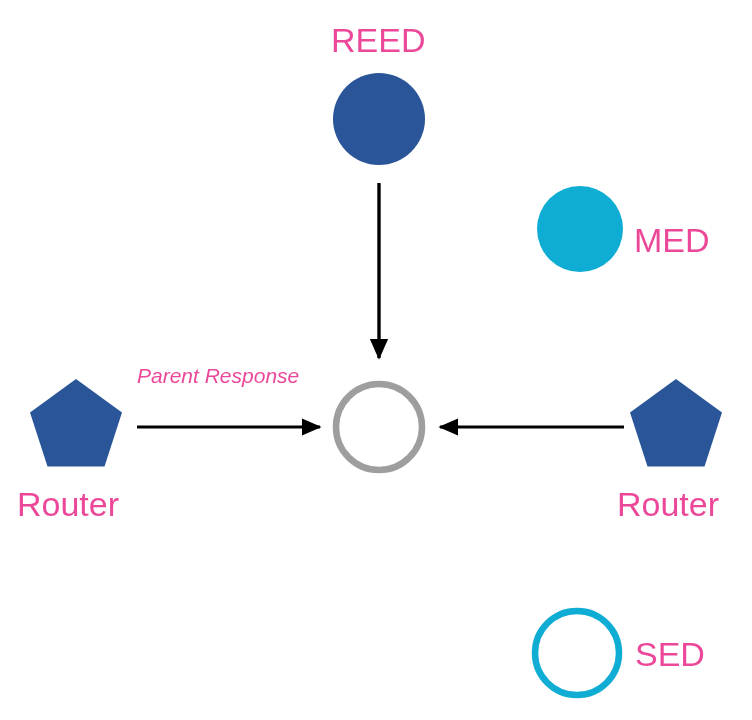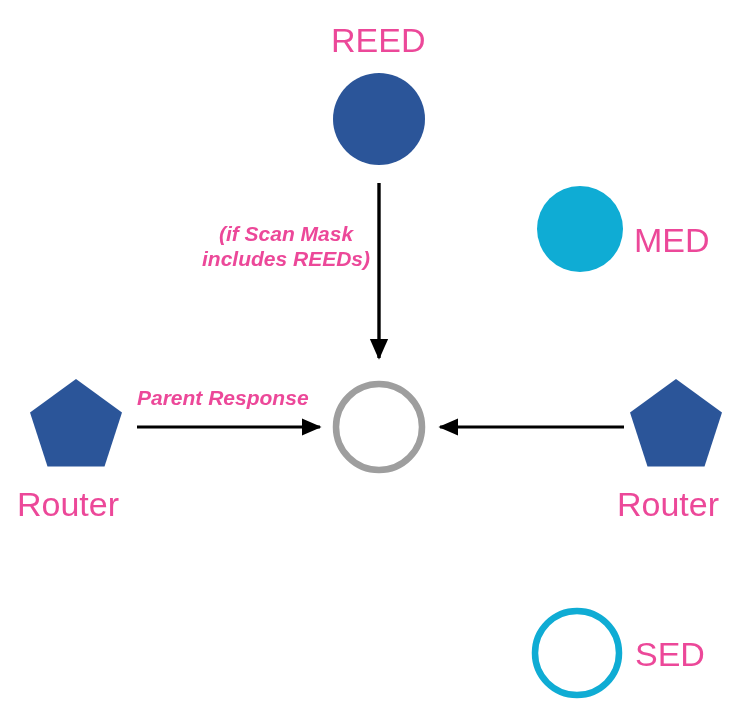--- a/index.html
+++ b/index.html
@@ -45,21 +45,21 @@
     font-size: 21px;
     font-style: italic;
     font-weight: bold;
     text-align: center;
   }
   #label-reed   { left: 331px; top: 20px; }
   #label-med    { left: 634px; top: 220px; }
   #label-sed    { left: 635px; top: 634px; }
   #label-router-left  { left: 17px;  top: 484px; }
   #label-router-right { left: 617px; top: 484px; }
-  #label-parent-response { left: 137px; top: 386px; font-weight: bold; }
+  #label-parent-response { left: 137px; top: 364px; }
   #label-scan-mask { left: 198px; top: 222px; width: 176px; }
 </style>
 </head>
 <body>
 
 <div id="canvas">
 
   <svg id="diagram-svg" viewBox="0 0 752 720" xmlns="http://www.w3.org/2000/svg">
 
     <defs>
@@ -93,15 +93,15 @@
   <div class="lbl node-label" id="label-med">MED</div>
 
   <div class="lbl node-label" id="label-sed">SED</div>
 
   <div class="lbl node-label" id="label-router-left">Router</div>
 
   <div class="lbl node-label" id="label-router-right">Router</div>
 
   <div class="lbl edge-label" id="label-parent-response">Parent Response</div>
 
-  <div class="lbl edge-label-bold" id="label-scan-mask"><span>(if Scan Mask</span><br><span>includes REEDs)</span></div>
+  <div class="lbl edge-label-bold" id="label-scan-mask"><br></div>
 
 </div>
 
 </body></html>

